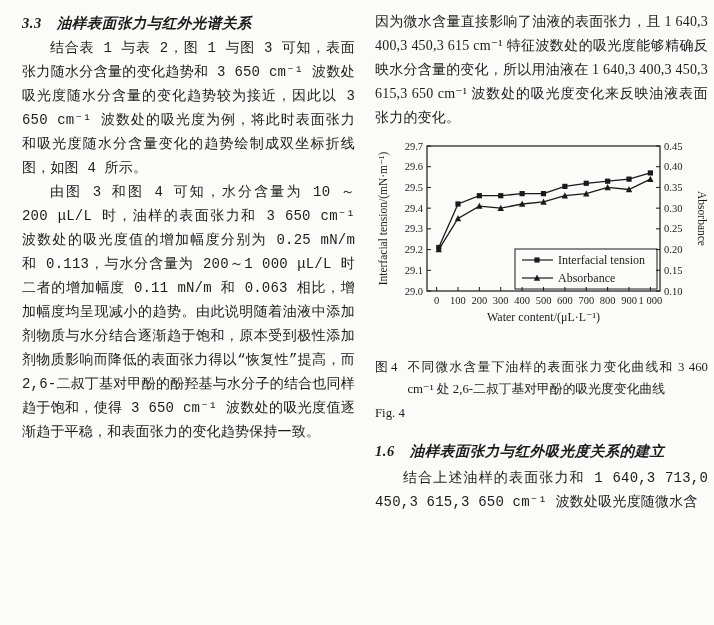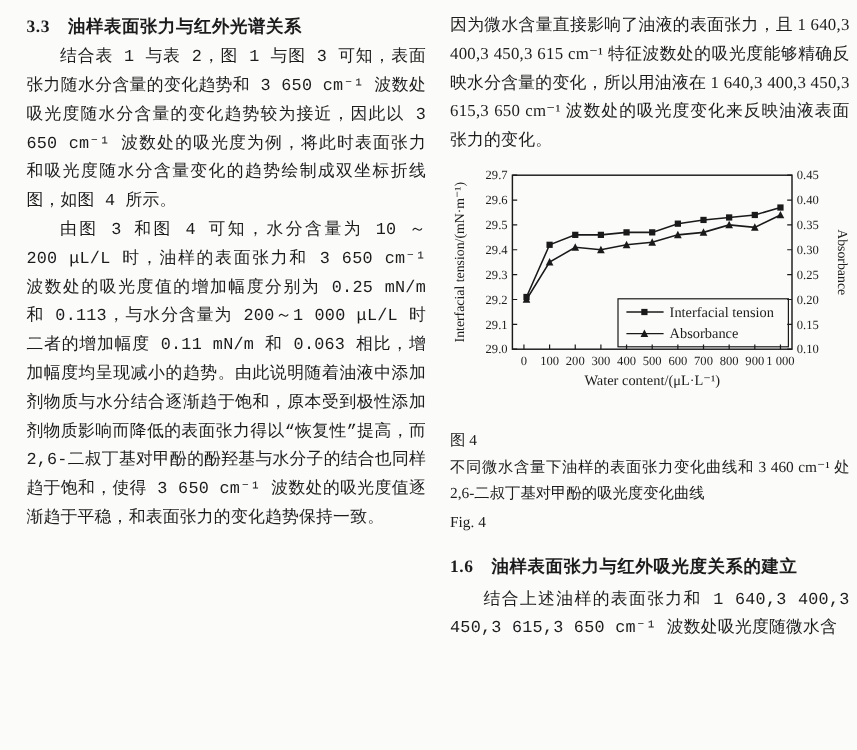--- a/index.html
+++ b/index.html
@@ -13,38 +13,38 @@
     padding: 10px 6px 0 22px;
     gap: 20px;
   }
   .col { width: 333px; }
   .col-right { width: 333px; }
   h3.sec {
     font-size: 14.5px;
     font-weight: bold;
     line-height: 26px;
     letter-spacing: 0.5px;
+    font-style: italic;
   }
   p.body {
     font-size: 14px;
     line-height: 24px;
     text-align: justify;
     text-justify: inter-ideograph;
     letter-spacing: 0.2px;
   }
   p.indent { text-indent: 2em; font-family: Liberation Mono, monospace; }
   .figure-block { margin-top: 6px; }
   .chart-wrap { width: 333px; height: 218px; }
   .caption {
     display: flex;
     font-size: 12.8px;
     line-height: 22px;
     text-align: justify;
     margin-top: 2px;
-    flex-direction: column;
   }
   .caption .cap-label { white-space: nowrap; margin-right: 10px; }
   .caption .cap-text { flex: 1; }
   .caption-en { margin-top: 2px; }
   .sec-34 { margin-top: 14px; }
   .rc-p2 { margin-top: 2px; }
   svg text { font-family: "Liberation Serif", "DejaVu Serif", serif; fill: #1c1c1c; }
 </style>
 </head>
 <body>
@@ -158,16 +158,16 @@
       <div class="caption caption-cn">
         <span class="cap-label">图 4</span>
         <span class="cap-text">不同微水含量下油样的表面张力变化曲线和 3 460 cm⁻¹ 处 2,6-二叔丁基对甲酚的吸光度变化曲线</span>
       </div>
       <div class="caption caption-en">
         <span class="cap-label">Fig. 4</span>
       </div>
     </div>
 
     <h3 class="sec sec-34">1.6　油样表面张力与红外吸光度关系的建立</h3>
-    <p class="body indent rc-p2">结合上述油样的表面张力和 1 640,3 400,3 450,3 615,3 650 cm⁻¹ 波数处吸光度随微水含</p>
+    <p class="body indent rc-p2">结合上述油样的表面张力和 1 640,3 713,0 450,3 615,3 650 cm⁻¹ 波数处吸光度随微水含</p>
   </div>
 
 </div>
 
 </body></html>

